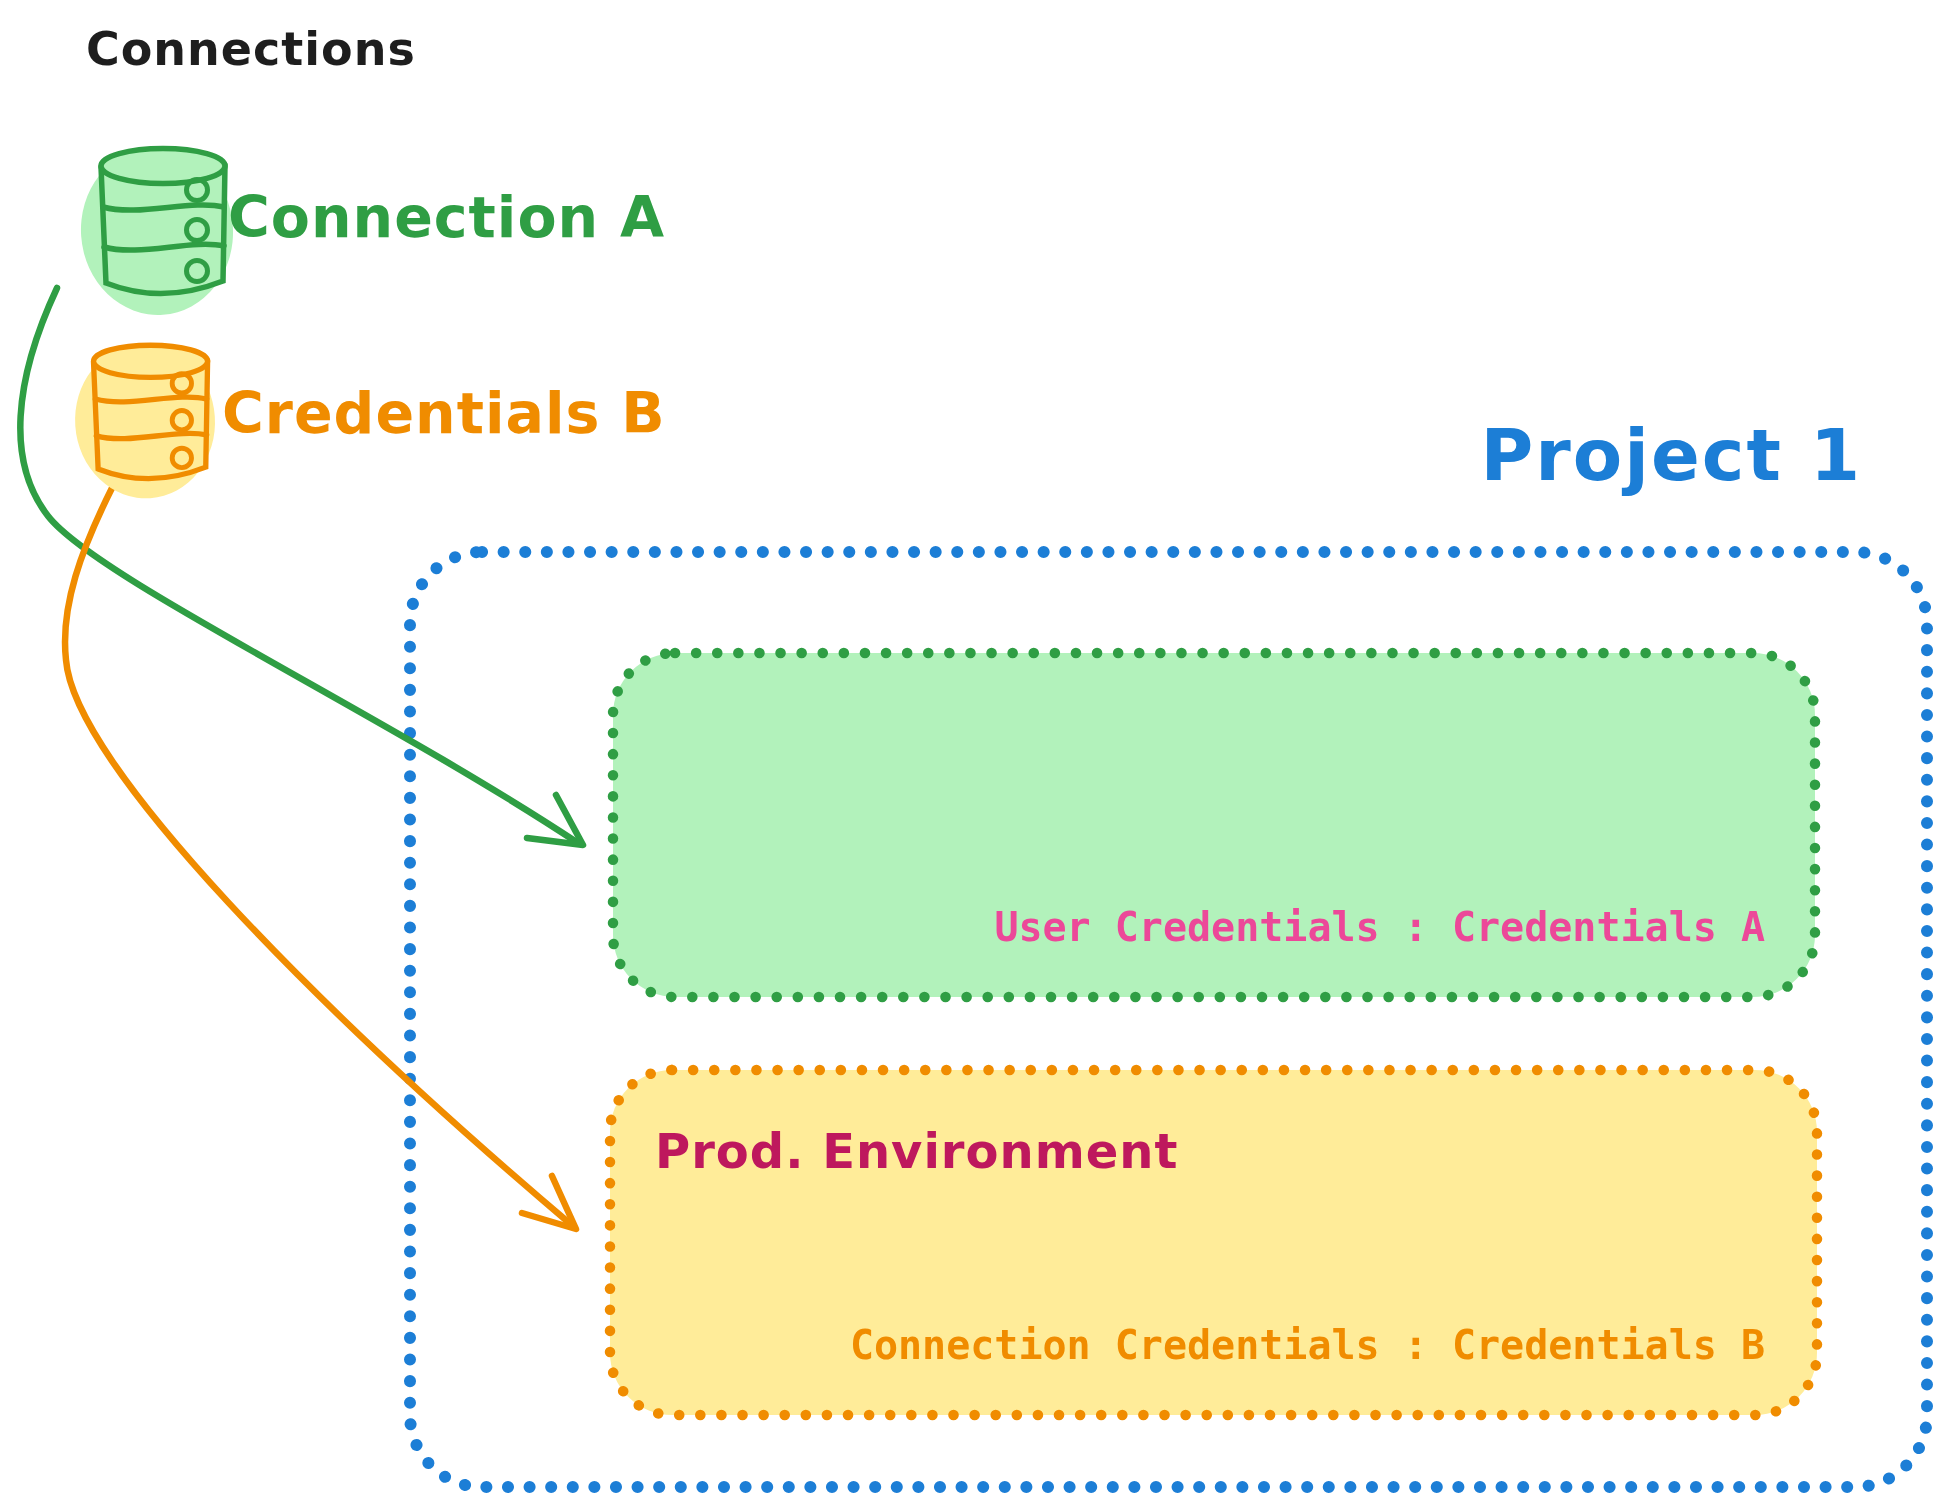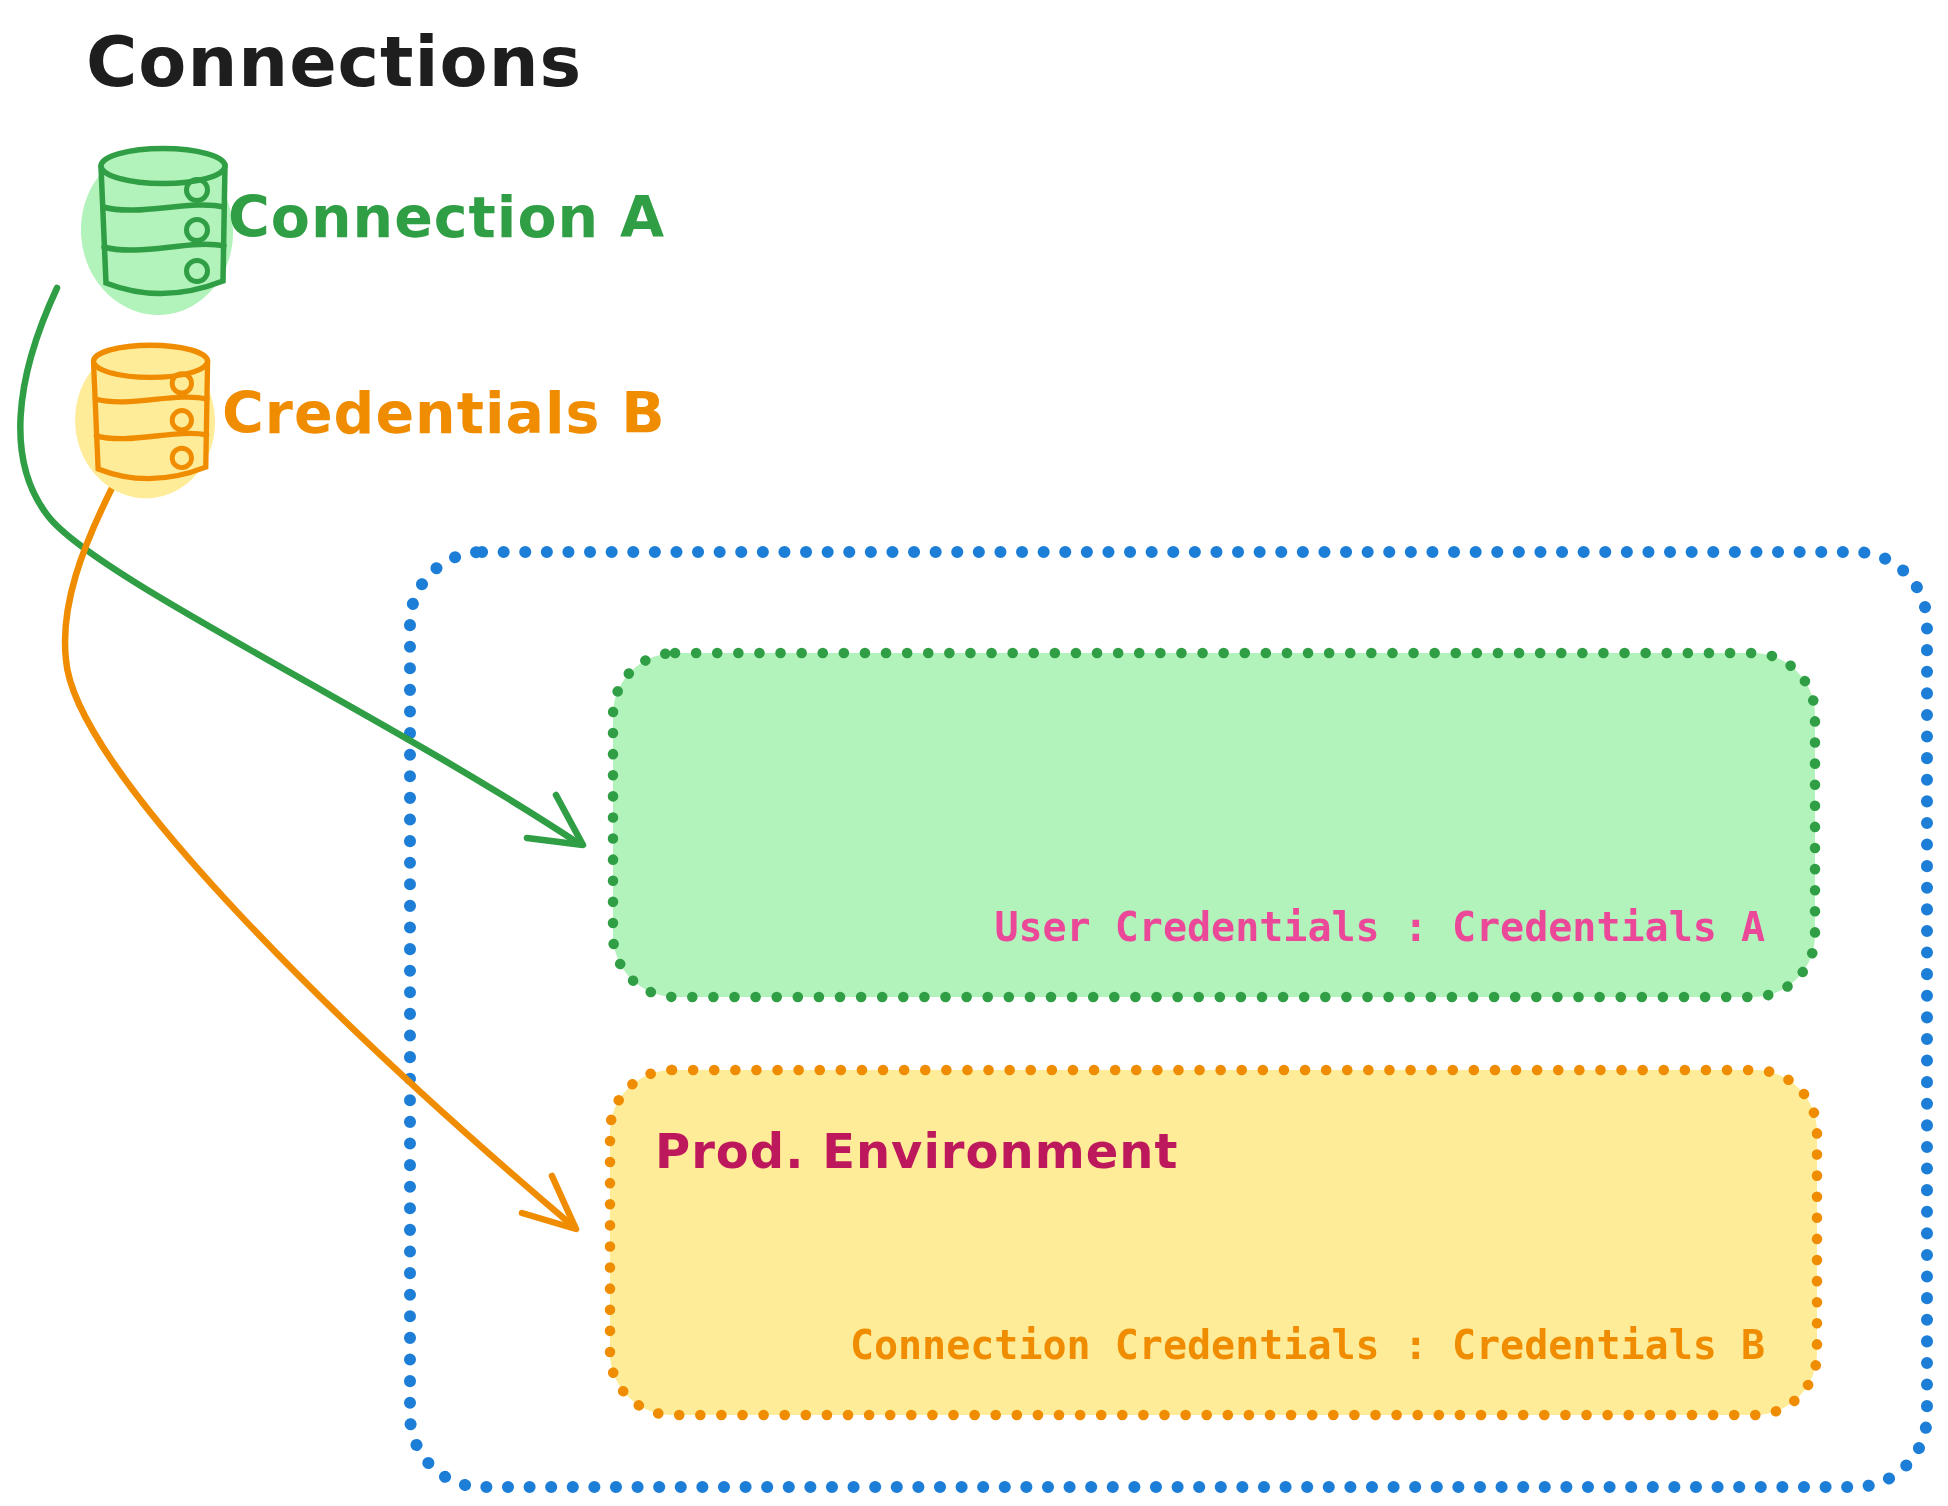--- a/index.html
+++ b/index.html
@@ -19,21 +19,21 @@
     position: absolute;
     inset: 0;
   }
   .label {
     position: absolute;
     white-space: nowrap;
     line-height: 1.1;
   }
   .hand { font-family: "DejaVu Sans", sans-serif; }
   .mono { font-family: "DejaVu Sans Mono", monospace; }
-  .title-main   { font-size: 70px; font-weight: 700; color: #1e1e1e; letter-spacing: 1px; }
+  .title-main   { font-size: 46px; font-weight: 700; color: #1e1e1e; letter-spacing: 1px; }
   .conn-label   { font-size: 57px; font-weight: 600; letter-spacing: 1px; }
   .conn-a       { color: #2f9e44; }
   .conn-b       { color: #f08c00; }
   .project-title{ font-size: 72px; font-weight: 700; color: #1c7ed6; letter-spacing: 2px; }
   .env-title    { font-size: 48px; font-weight: 600; letter-spacing: 1px; }
   .env-title.dev  { color: #2f9e44; }
   .env-title.prod { color: #be185d; margin-top: 15px; }
   .cred-text    { font-size: 40px; font-weight: 700; }
   .cred-text.dev  { color: #ec4899; }
   .cred-text.prod { color: #f08c00; }
@@ -83,20 +83,21 @@
       <circle cx="102" cy="126" r="10.5" fill="none" stroke="#f08c00" stroke-width="5.3"></circle>
     </g>
   </svg>
 
   <div class="label hand title-main" style="left:86px; top:24px;">Connections</div>
 
   <div class="label hand conn-label conn-a" style="left:228px; top:186px;">Connection A</div>
 
   <div class="label hand conn-label conn-b" style="left:222px; top:382px;">Credentials B</div>
 
+  <div class="label hand project-title" style="right:86px; top:416px;">Project 1</div>
 
 
   <div class="label mono cred-text dev" style="right:183px; top:905px;">User Credentials : Credentials A</div>
 
   <div class="label hand env-title prod" style="left:655px; top:1110px;">Prod. Environment</div>
 
   <div class="label mono cred-text prod" style="right:183px; top:1323px;">Connection Credentials : Credentials B</div>
 
 </div>
 

